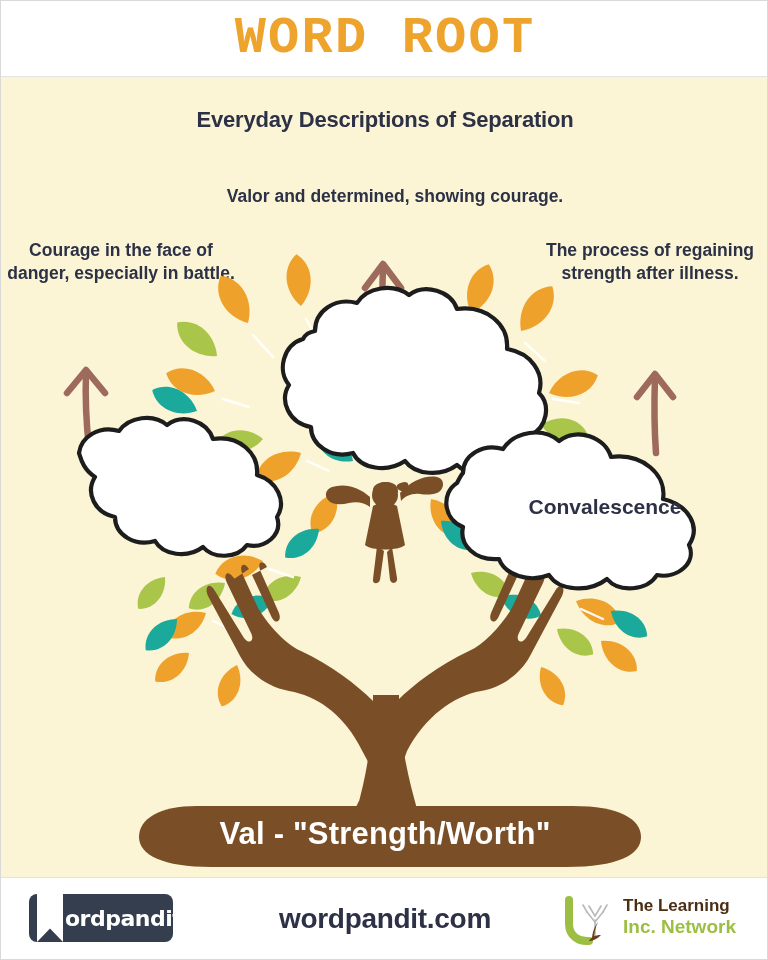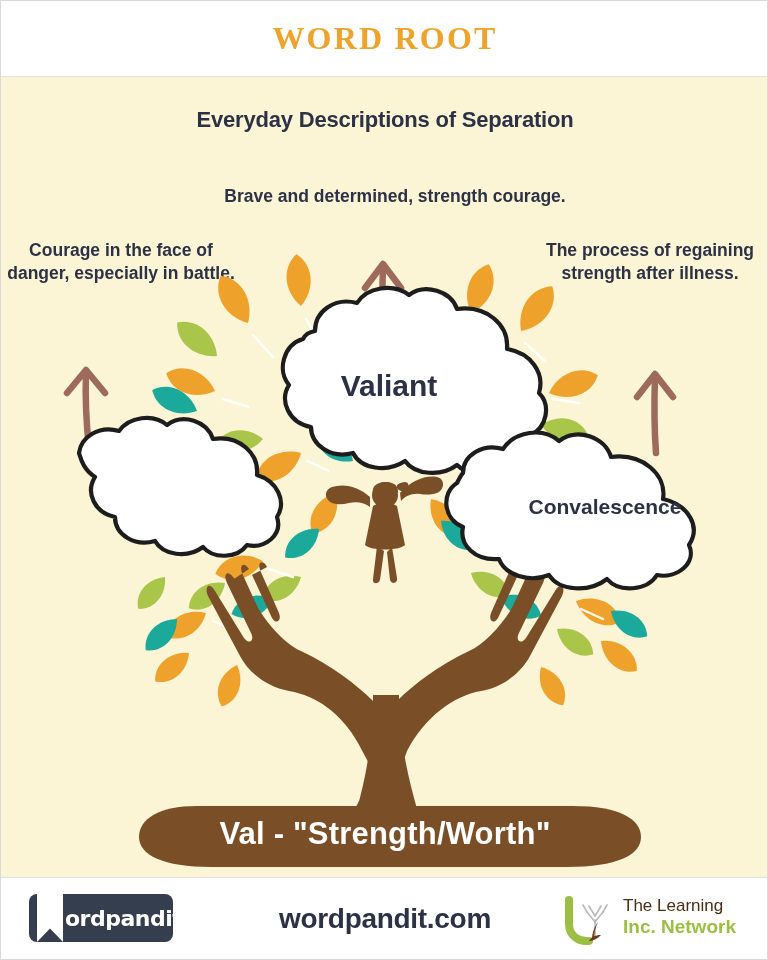--- a/index.html
+++ b/index.html
@@ -21,23 +21,23 @@
 
   
   .header-band{
     position:absolute;left:0;top:0;width:768px;height:76px;
     background:#ffffff;
     border-bottom:1px solid #e2e2e2;
     display:flex;align-items:center;justify-content:center;
     box-sizing:border-box;
   }
   .header-title{
-    font-size:32px;font-weight:bold;color:#eda32c;
+    font-size:52px;font-weight:bold;color:#eda32c;
     letter-spacing:2.2px;
-    font-family:Liberation Serif, serif;
+    font-family:Liberation Mono, monospace;
   }
 
   
   .subtitle{
     position:absolute;left:0;top:106px;width:768px;
     text-align:center;
     font-size:22px;font-weight:bold;color:#2c3146;
     letter-spacing:-0.2px;
   }
 
@@ -105,35 +105,35 @@
     letter-spacing:-0.3px;
   }
   .tln-logo{
     position:absolute;right:22px;top:16px;
     width:186px;height:52px;
   }
   .tln-text{
     position:absolute;left:62px;top:2px;
     line-height:1.15;
   }
-  .tln-line1{font-size:17px;font-weight:normal;color:#4a2e14;}
+  .tln-line1{font-size:17px;font-weight:bold;color:#4a2e14;}
   .tln-line2{font-size:19px;font-weight:bold;color:#9cbf43;}
 </style>
 </head>
 <body>
 
 <div id="page">
 
   <div class="header-band">
     <div class="header-title">WORD ROOT</div>
   </div>
 
   <div class="subtitle">Everyday Descriptions of Separation</div>
 
-  <div class="desc desc-top">Brave and determined, strength courage.</div>
+  <div class="desc desc-top">Valor and determined, showing courage.</div>
   <div class="desc desc-right">The process of regaining strength after illness.</div>
   <div class="desc desc-left">Courage in the face of danger, especially in battle.</div>
 
   <svg id="art" viewBox="0 0 768 960">
     <defs>
 
       <g id="leafShape">
         <path d="M0,0 C16,-16 40,-16 52,0 C40,16 16,16 0,0 Z"></path>
       </g>
     </defs>
@@ -419,21 +419,20 @@
                C696,562 676,578 656,574
                C646,590 618,592 606,578
                C588,592 558,590 548,574
                C528,582 504,574 498,558
                C474,560 458,544 462,526
                C442,518 440,492 456,482
                C458,478 460,474 462,472 Z" fill="#ffffff" stroke="#1d1d1d" stroke-width="4.2" stroke-linejoin="round"></path>
     </g>
   </svg>
 
-  <div class="cloud-label valiant">Valiant</div>
   <div class="cloud-label convalescence">Convalescence</div>
 
   <div class="root-label">Val - "Strength/Worth"</div>
 
   <div class="footer-band">
     <div class="footer-url">wordpandit.com</div>
 
     <div class="wp-logo">
       <div class="notch"></div>
       <div class="wp-text">ordpandit</div>

